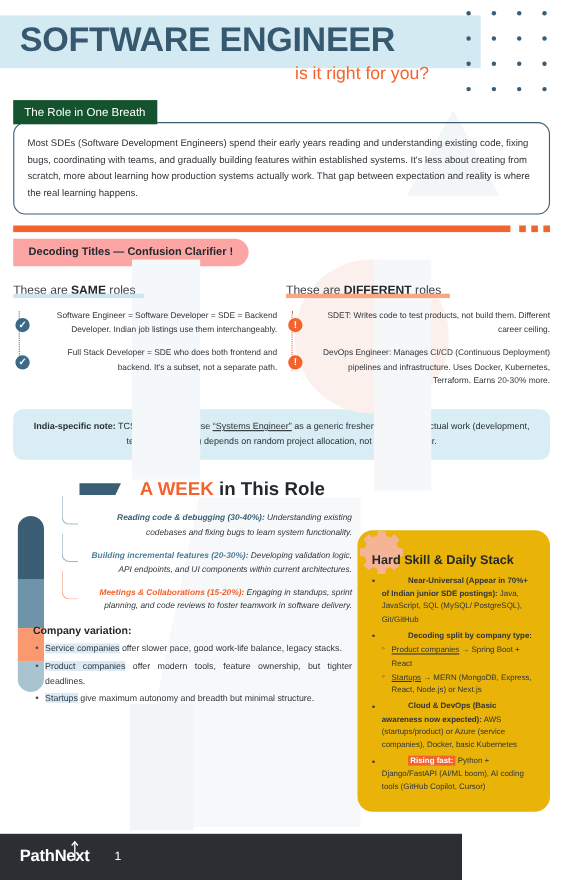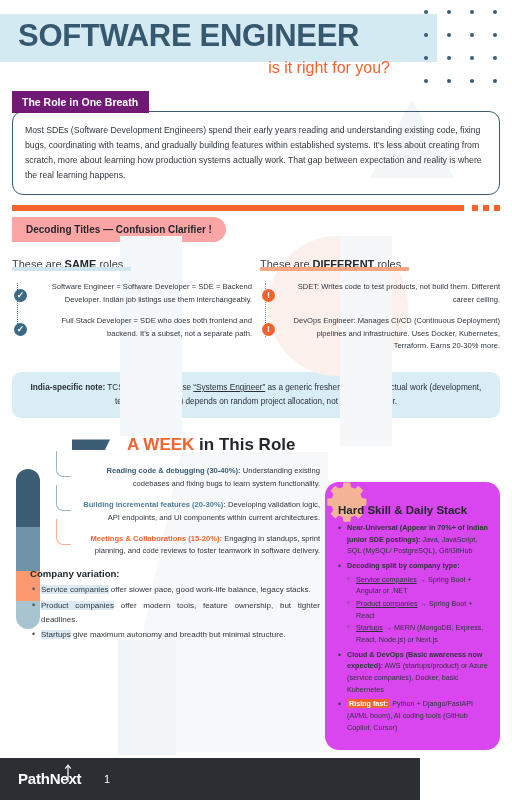--- a/index.html
+++ b/index.html
@@ -62,22 +62,22 @@
     color:#37596f; line-height:1.05;
   }
   .subtitle {
     margin-top:6px; text-align:right; padding-right:104px;
     font-size:16px; color:#f4622d; font-weight:normal;
   }
 
   
   .role-wrap { position:relative; margin:14px 12px 0; }
   .role-tab {
-    display:inline-block; background:#701a75; color:#fff;
-    font-size:10.5px; font-weight:bold; padding:5px 11px 5px 10px;
+    display:inline-block; background:#14532d; color:#fff;
+    font-size:10.5px; font-weight:normal; padding:5px 11px 5px 10px;
     position:relative; z-index:3;
   }
   .role-box {
     border:1.4px solid #3c5e74; border-radius:11px;
     margin-top:-2px; padding:11px 12px 11px 12px;
     position:relative; z-index:2; background:transparent;
   }
   .role-box p {
     font-size:8.7px; line-height:1.75; color:#30363c;
   }
@@ -145,21 +145,21 @@
   .week-left { width:320px; position:relative; padding-left:14px; }
 
   .pill { position:absolute; left:16px; top:4px; width:24px; height:160px; border-radius:12px; overflow:hidden; }
   .pill div { width:100%; }
   .s1 { height:58px; background:#3c5e74; }
   .s2 { height:44px; background:#6f93a9; }
   .s3 { height:30px; background:#fa9870; }
   .s4 { height:28px; background:#a8c4d0; }
 
   .tl { position:relative; margin-left:42px; }
-  .tl-item { position:relative; margin-bottom:8px; padding-left:18px; }
+  .tl-item { position:relative; margin-bottom:8px; padding-left:18px;font-style:italic; }
   .tl-item .bend {
     position:absolute; left:0; width:15px; height:26px;
     border-left:1.2px solid #9bb6c6; border-bottom:1.2px solid #9bb6c6;
     border-bottom-left-radius:7px; top:-14px;
   }
   .tl-item.o .bend { border-color:#f7b096; }
   .tl-item p { font-size:7.6px; line-height:1.7; color:#30363c; text-align:right; }
   .tl-item p .lead { font-weight:bold; }
   .l-navy .lead { color:#3c5e74; }
   .l-blue .lead { color:#4d7e99; }
@@ -170,32 +170,32 @@
   .cvar { margin:10px 0 0 16px; width:290px; position:relative; }
   .cvar h3 { font-size:9.6px; font-weight:bold; color:#23282d; margin-bottom:4px; }
   .cvar ul { list-style:none; }
   .cvar li { font-size:8px; line-height:1.7; color:#30363c; position:relative; padding-left:11px; margin-bottom:2px; text-align:justify; }
   .cvar li::before { content:"•"; position:absolute; left:2px; top:-1px; color:#4a5056; font-size:9px; }
   .cvar li .hl { background:#dbeaf4; }
 
   
   .card {
     position:absolute; left:325px; top:482px; width:175px; min-height:255px;
-    background:#d946ef; border-radius:14px; padding:22px 12px 14px 13px;
+    background:#eab308; border-radius:14px; padding:22px 12px 14px 13px;
     overflow:hidden;
   }
   .gear {
     position:absolute; left:-12px; top:-16px; width:60px; height:60px;
     color:#f6b496;
   }
   .card h3 { font-size:11.5px; font-weight:bold; color:#23282d; position:relative; z-index:2; margin-bottom:6px; }
   .card ul { list-style:none; position:relative; z-index:2; }
   .card > ul > li { font-size:7.2px; line-height:1.62; color:#2f353b; position:relative; padding-left:9px; margin-bottom:3px; }
   .card > ul > li::before { content:"•"; position:absolute; left:0; top:-1px; font-size:9px; color:#3a4046; }
-  .card b { font-weight:bold; }
+  .card b { font-weight:bold;margin-left:24px; }
   .card .sub { list-style:none; margin-top:2px; }
   .card .sub li { font-size:7.2px; line-height:1.62; position:relative; padding-left:9px; margin-bottom:1px; }
   .card .sub li::before { content:"◦"; position:absolute; left:0; top:-1px; font-size:8px; color:#3a4046; }
   .card .sub u { text-decoration:underline; }
   .card .mark { background:#f4622d; color:#fff; padding:0 2px; }
 
   
   .footer {
     position:absolute; left:0; bottom:0; width:420px; height:42px;
     background:#2b2f33; display:flex; align-items:center;
@@ -353,21 +353,20 @@
 
 <div class="card">
   <svg class="gear" viewBox="0 0 24 24" fill="currentColor">
     <path d="M12 8.5a3.5 3.5 0 1 0 0 7 3.5 3.5 0 0 0 0-7zm9.4 4.6l-1.9-.3a7.6 7.6 0 0 0-.6-1.5l1.2-1.5-1.9-1.9-1.5 1.2c-.5-.3-1-.5-1.5-.6l-.3-1.9h-2.7l-.3 1.9c-.5.1-1 .3-1.5.6L8.9 7.9 7 9.8l1.2 1.5c-.3.5-.5 1-.6 1.5l-1.9.3v2.7l1.9.3c.1.5.3 1 .6 1.5L7 19.1l1.9 1.9 1.5-1.2c.5.3 1 .5 1.5.6l.3 1.9h2.7l.3-1.9c.5-.1 1-.3 1.5-.6l1.5 1.2 1.9-1.9-1.2-1.5c.3-.5.5-1 .6-1.5l1.9-.3z"></path>
   </svg>
   <h3>Hard Skill &amp; Daily Stack</h3>
   <ul>
     <li><b>Near-Universal (Appear in 70%+ of Indian junior SDE postings):</b><span> Java, JavaScript, SQL (MySQL/ PostgreSQL), Git/GitHub</span></li>
     <li><b>Decoding split by company type:</b>
       <ul class="sub">
-        <li><u>Service companies</u><span> → Spring Boot + Angular or .NET</span></li>
         <li><u>Product companies</u><span> → Spring Boot + React</span></li>
         <li><u>Startups</u><span> → MERN (MongoDB, Express, React, Node.js) or Next.js</span></li>
       </ul>
     </li>
     <li><b>Cloud &amp; DevOps (Basic awareness now expected):</b><span> AWS (startups/product) or Azure (service companies), Docker, basic Kubernetes</span></li>
     <li><b class="mark">Rising fast:</b><span> Python + Django/FastAPI (AI/ML boom), AI coding tools (GitHub Copilot, Cursor)</span></li>
   </ul>
 </div>
 
 

